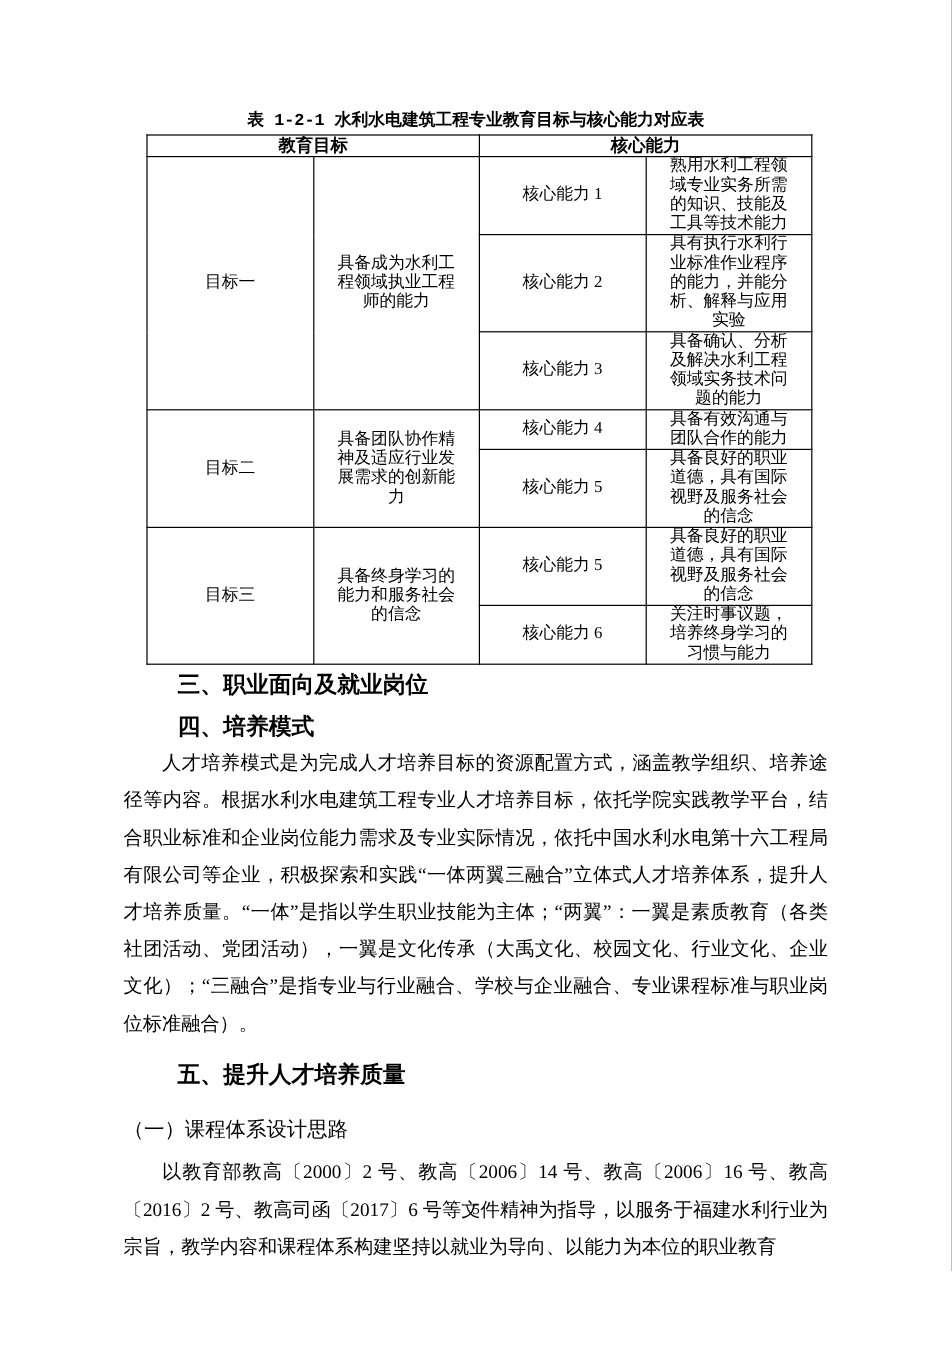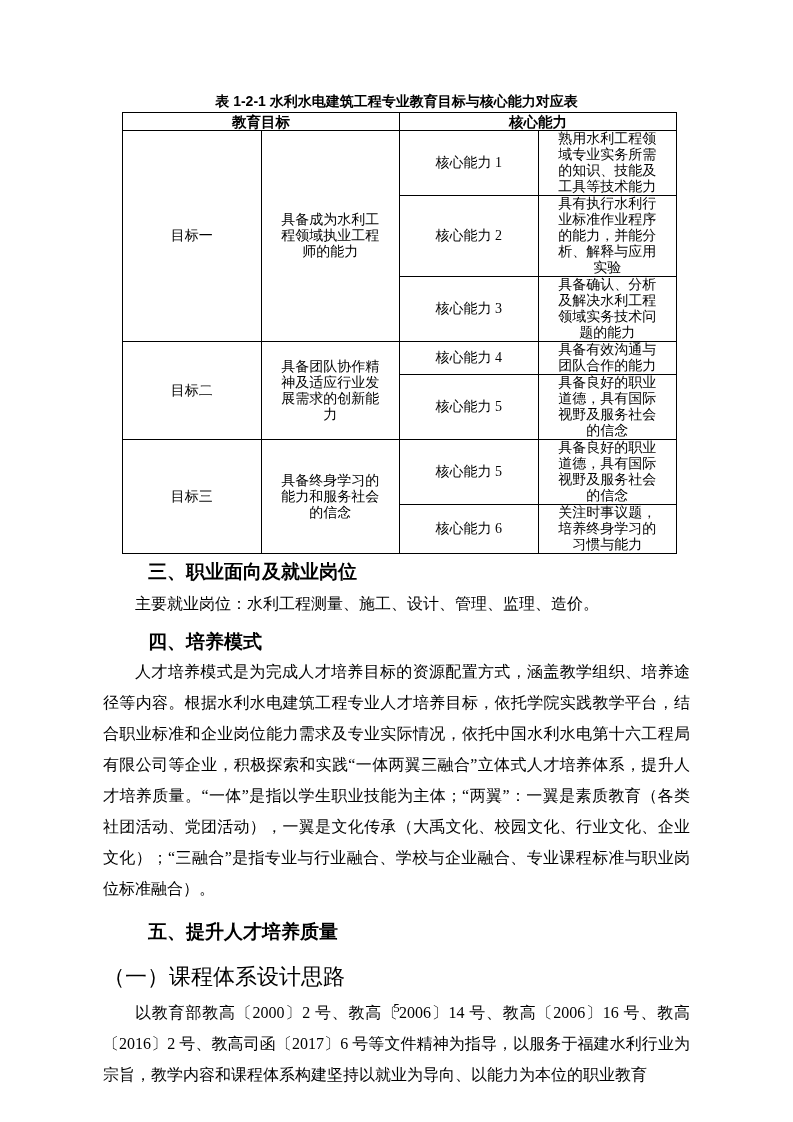--- a/index.html
+++ b/index.html
@@ -10,21 +10,21 @@
     background:#ffffff;
     color:#000;
     font-family:"Liberation Serif","DejaVu Serif",serif;
     box-sizing:border-box;
     padding:92px 103px 0 103px;
     overflow:hidden;
   }
   
   .caption{
     text-align:center;
-    font-family:Liberation Sans, sans-serif;
+    font-family:Liberation Mono, monospace;
     font-weight:bold;
     font-size:14px;
     line-height:18px;
     margin:0 0 2px 0;
   }
   
   table.obj{
     border-collapse:collapse;
     table-layout:fixed;
     width:555px;
@@ -63,21 +63,21 @@
   .h4x{margin:11px 0 2px 0;}
   .h5x{margin:16px 0 22px 0;}
   .para{
     font-size:16px;
     line-height:31px;
     text-align:justify;
     text-indent:2em;
     margin:0;
   }
   .subhead{
-    font-size:22px;
+    font-size:17px;
     line-height:22px;
     margin:0 0 9px 0;
   }
   .pad-top4{padding-top:4px;}
   .pagenum{
     position:absolute;
     left:0;top:1000px;
     width:100%;
     text-align:center;
     font-size:13px;
@@ -131,21 +131,20 @@
       <td class="abd">具备良好的职业道德，具有国际视野及服务社会的信念</td>
     </tr>
     <tr class="r1">
       <td class="abl">核心能力 6</td>
       <td class="abd">关注时事议题，培养终身学习的习惯与能力</td>
     </tr>
   </tbody>
     </table>
 
   <div class="h-num h3x">三、职业面向及就业岗位</div>
-  <p class="para">主要就业岗位：水利工程测量、施工、设计、管理、监理、造价。</p>
 
   <div class="h-num h4x">四、培养模式</div>
   <p class="para">人才培养模式是为完成人才培养目标的资源配置方式，涵盖教学组织、培养途径等内容。根据水利水电建筑工程专业人才培养目标，依托学院实践教学平台，结合职业标准和企业岗位能力需求及专业实际情况，依托中国水利水电第十六工程局有限公司等企业，积极探索和实践“一体两翼三融合”立体式人才培养体系，提升人才培养质量。“一体”是指以学生职业技能为主体；“两翼”：一翼是素质教育（各类社团活动、党团活动），一翼是文化传承（大禹文化、校园文化、行业文化、企业文化）；“三融合”是指专业与行业融合、学校与企业融合、专业课程标准与职业岗位标准融合）。</p>
 
   <div class="h-num h5x">五、提升人才培养质量</div>
   <div class="subhead">（一）课程体系设计思路</div>
   <p class="para">以教育部教高〔2000〕2 号、教高〔2006〕14 号、教高〔2006〕16 号、教高〔2016〕2 号、教高司函〔2017〕6 号等文件精神为指导，以服务于福建水利行业为宗旨，教学内容和课程体系构建坚持以就业为导向、以能力为本位的职业教育</p>
 
   <div class="pagenum">5</div>
 </div>

